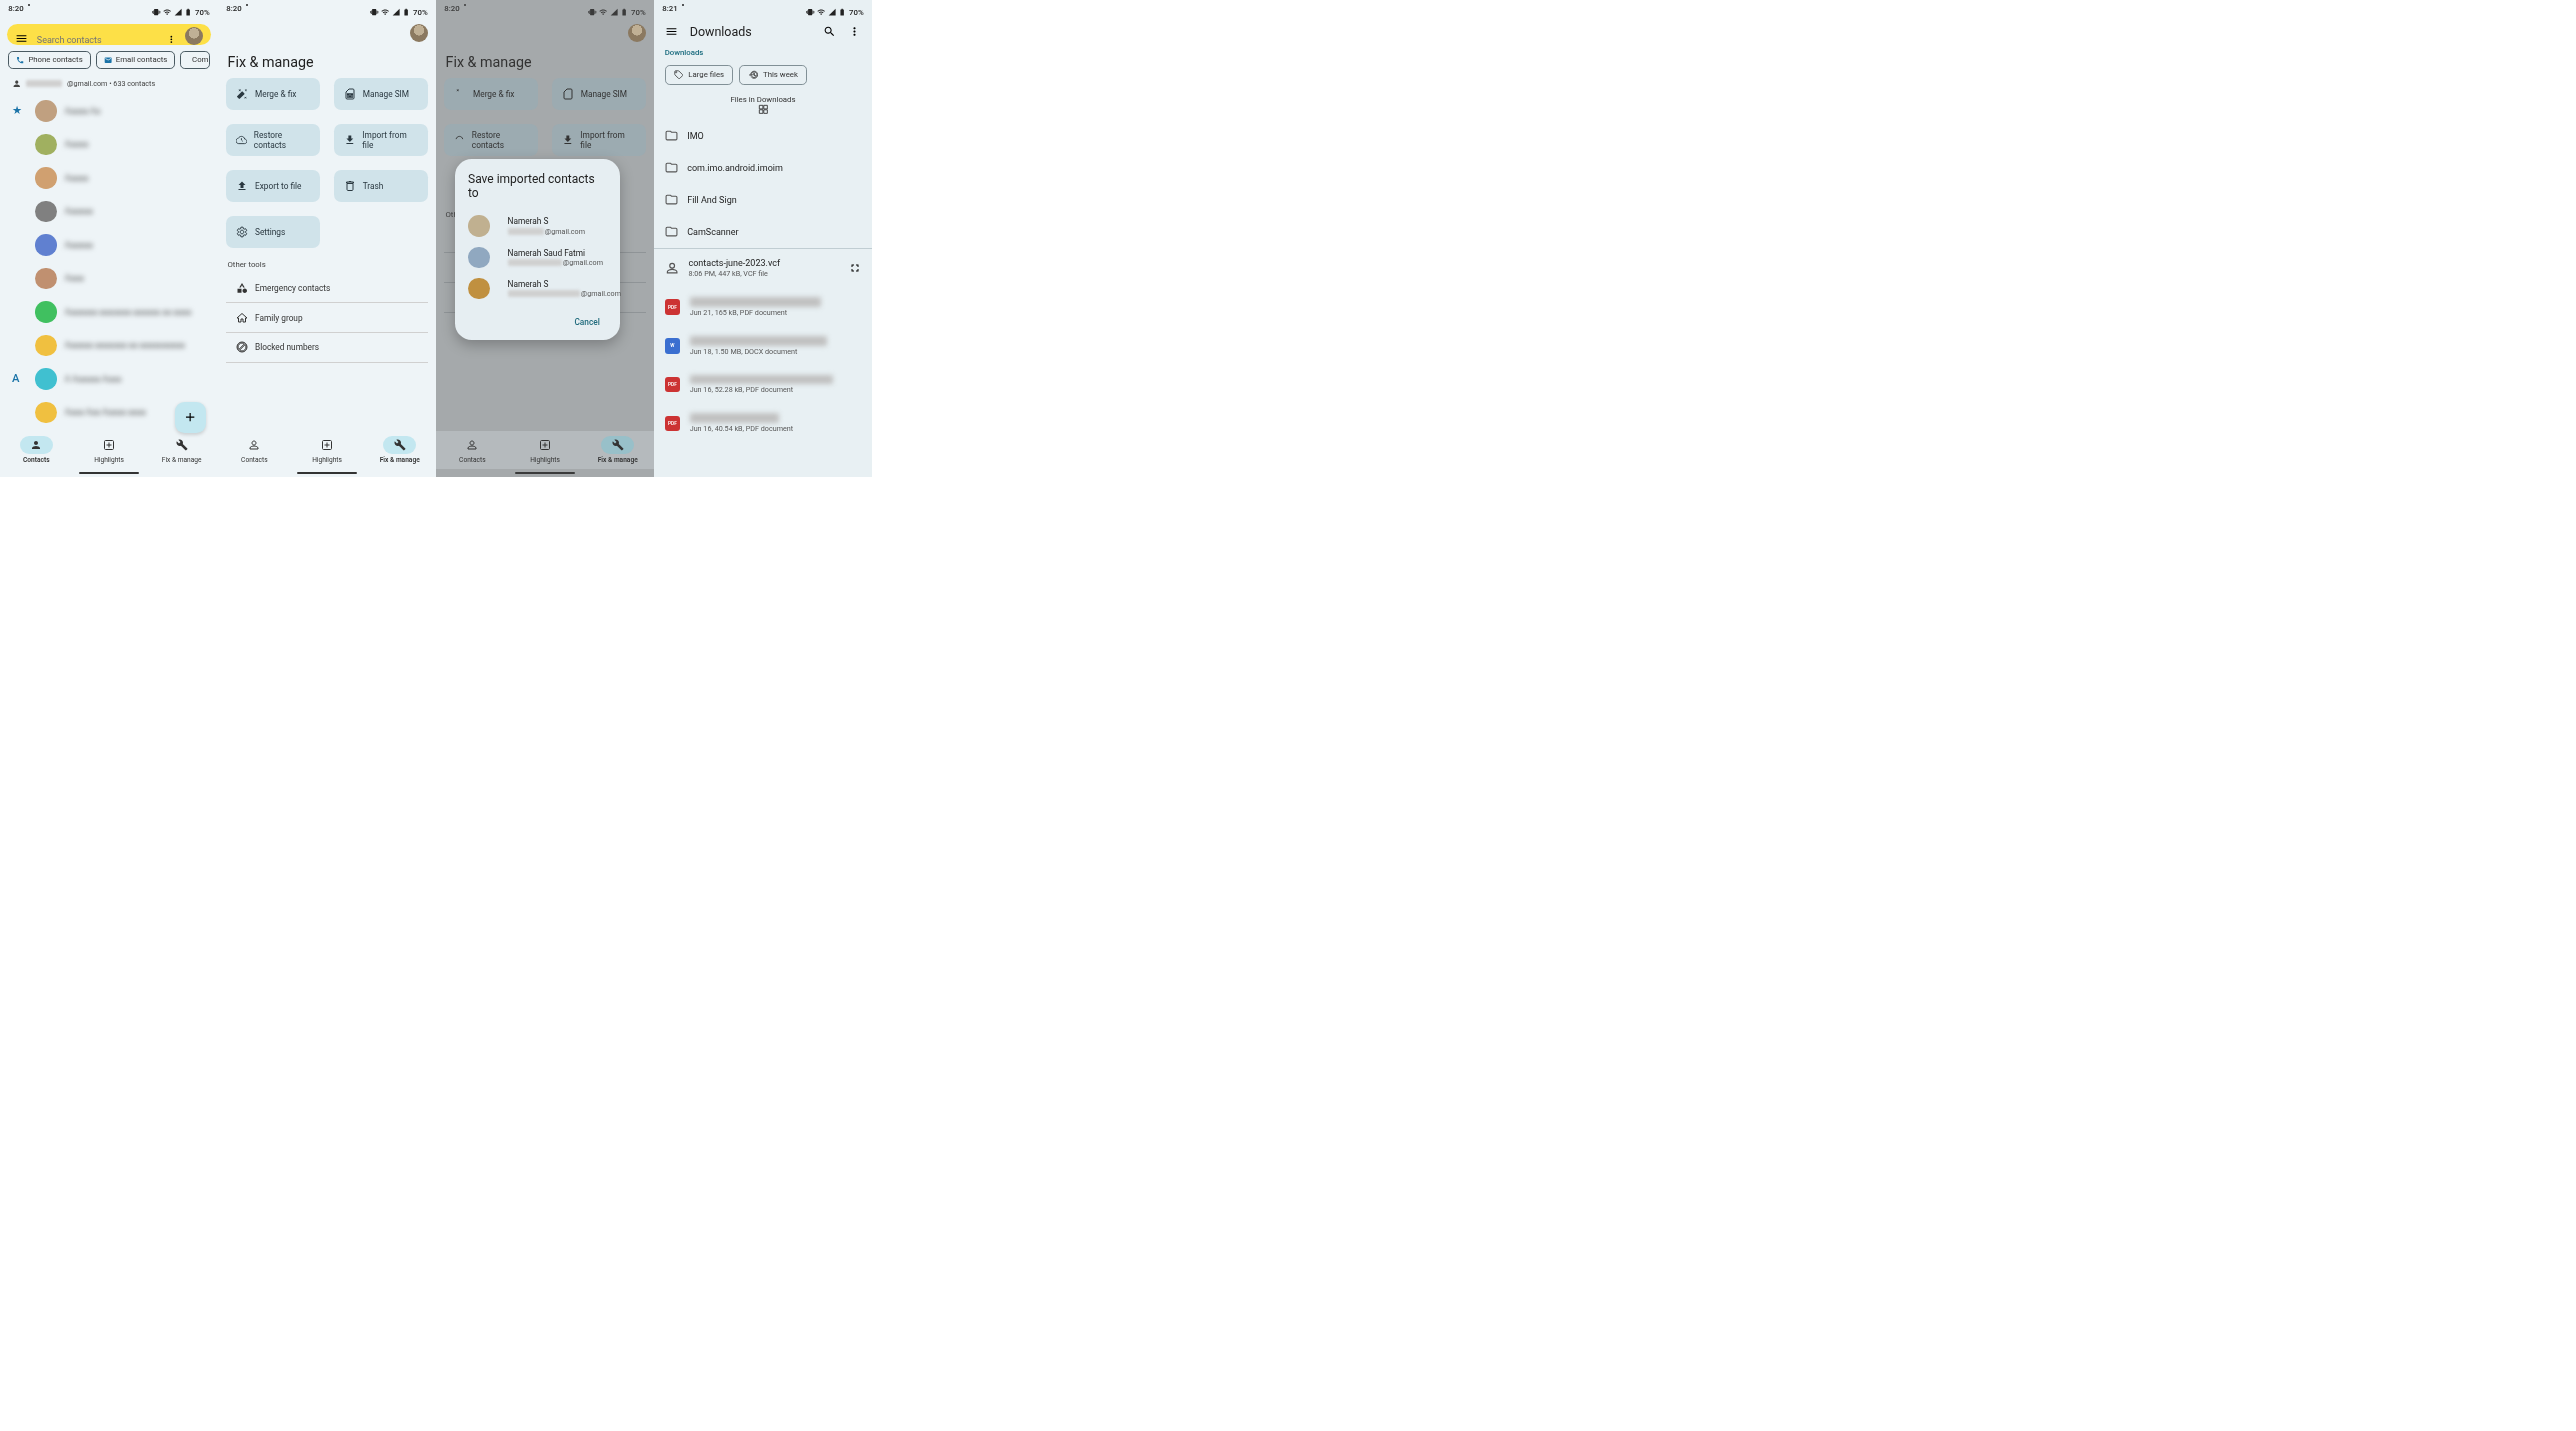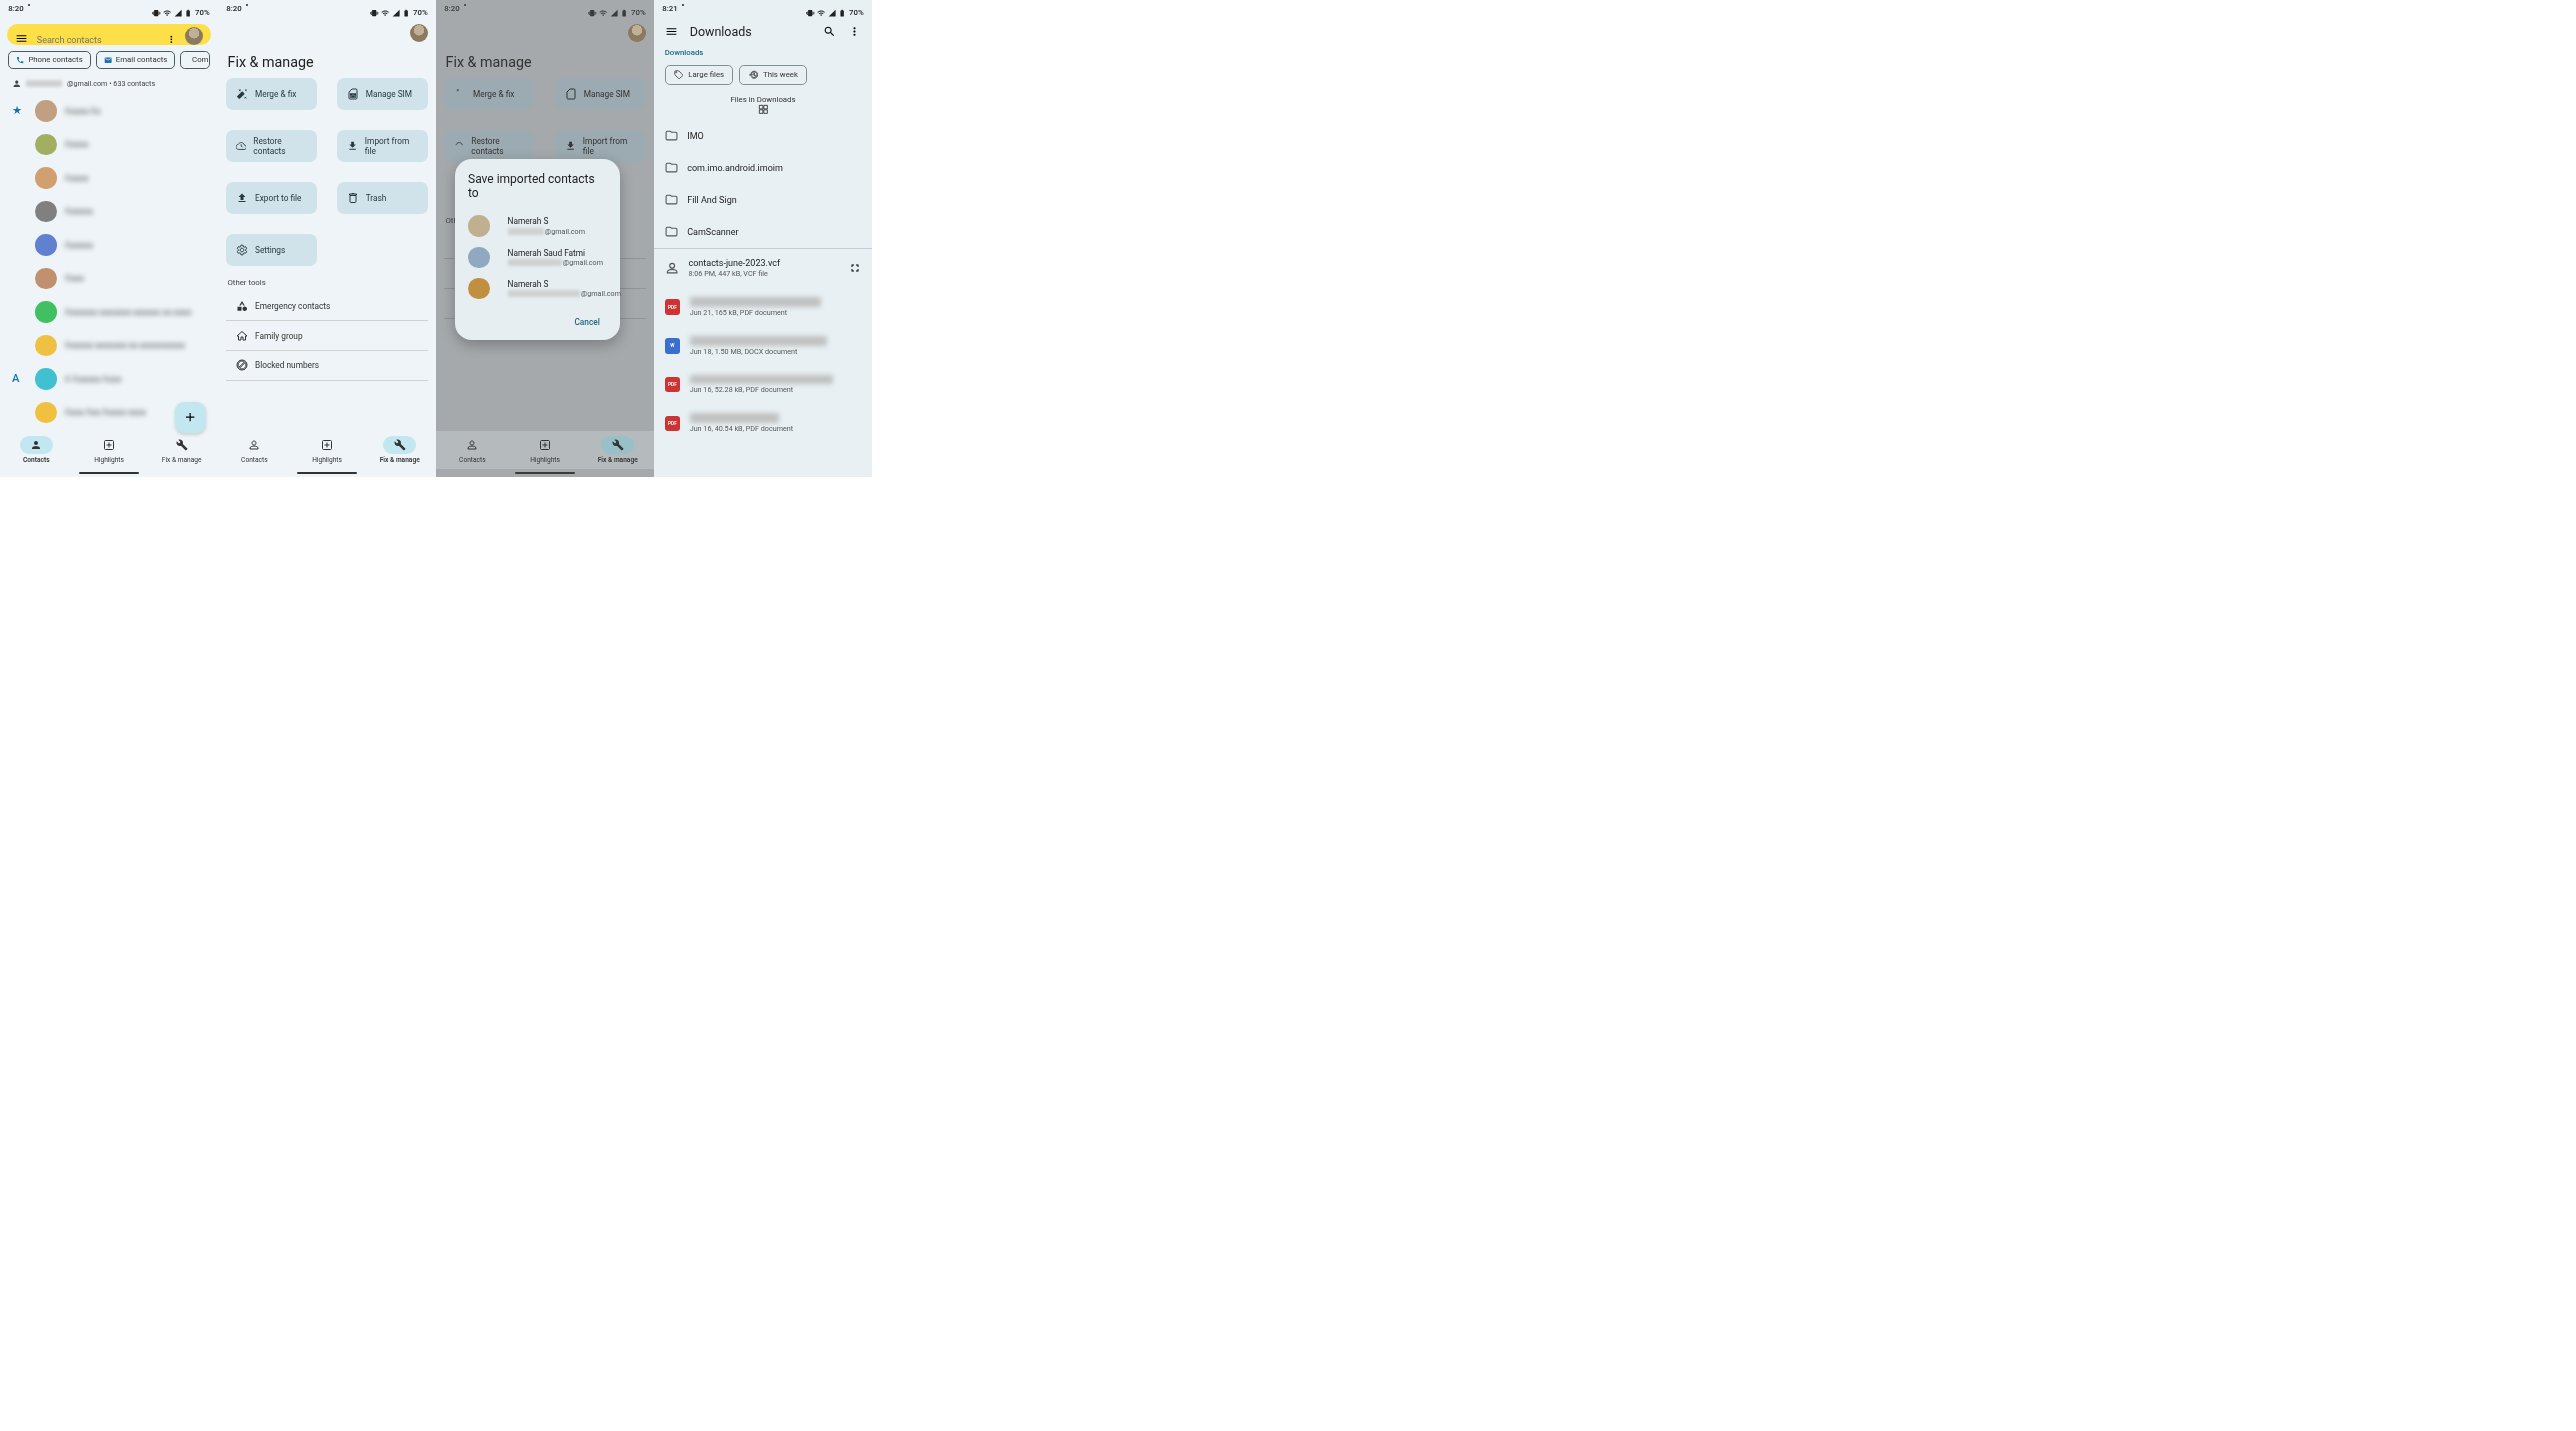--- a/index.html
+++ b/index.html
@@ -7,21 +7,21 @@
   .screen { flex: 1; height: 100%; display: flex; flex-direction: column; position: relative; overflow: hidden; }
   .screen1 { background: #eef4f7; }
   .screen2 { background: #eef4f7; }
   .screen3 { background: #a5a9ab; }
   .screen4 { background: #e8f0f3; }
 
   
   .status-bar { height: 16.7px; display: flex; align-items: center; justify-content: space-between; padding: 0 8.3px; font-size: 7.8px; font-weight: 500; color: #222; }
   .screen3 .status-bar { color: #3a3a3a; }
   .status-left { display: flex; align-items: flex-start; gap: 3px; }
-  .status-right { display: flex; align-items: flex-end; gap: 2.4px; margin-top: 8px; }
+  .status-right { display: flex; align-items: flex-start; gap: 2.4px; margin-top: 8px; }
   .status-right svg { width: 8.3px; height: 8.3px; }
   .dot { width: 2.4px; height: 2.4px; background: #222; border-radius: 50%; display: inline-block; margin-left: 1.2px; }
   .screen3 .dot { background: #3a3a3a; }
 
   
   .search-pill { margin: 7.2px 7.2px 6px; background: #fde047; border-radius: 596px; height: 21px; display: flex; align-items: flex-end; padding: 0 8.3px; gap: 8.3px; }
   .search-pill input { border: 0; background: transparent; font-size: 9px; color: #4a5a62; outline: none; flex: 1; }
   .avatar { width: 18px; height: 18px; border-radius: 50%; background: #8b7960; flex-shrink: 0; background-image: radial-gradient(circle at 50% 35%, #c0b095 35%, #8b7960 36%); }
   .chip-row { display: flex; gap: 4.8px; padding: 0 8.3px 6px; }
   .chip { border: 0.6px solid #4a5a62; border-radius: 4.8px; padding: 3.6px 7.2px; display: flex; align-items: center; gap: 3.6px; font-size: 7.8px; color: #333; white-space: nowrap; cursor: pointer; }
@@ -42,21 +42,21 @@
   .nav-icon-wrap.active { background: #c3e7f0; }
   .screen3 .nav-icon-wrap.active { background: #98c0c9; }
   .home-bar { height: 8.3px; display: flex; align-items: center; justify-content: center; }
   .home-indicator { width: 60px; height: 1.8px; background: #333; border-radius: 1.2px; }
   .screen3 .home-indicator { background: #3a3a3a; }
 
   
   .header-row2 { display: flex; align-items: center; justify-content: flex-end; padding: 7.2px 8.3px 3.6px; }
   .section-title { font-size: 14.3px; color: #222; padding: 8.3px 9.5px; font-weight: 400; }
   .screen3 .section-title { color: #333; }
-  .tool-grid { display: grid; grid-template-columns: 1fr 1fr; gap: 20px; padding: 0 8.3px; }
+  .tool-grid { display: grid; grid-template-columns: 1fr 1fr; gap: 14px; padding: 0 8.3px; }
   .tool-card { background: #d0e3ea; border-radius: 7.2px; height: 32px; display: flex; align-items: center; gap: 7.2px; padding: 0 9.5px; color: #2a3840; font-size: 8.3px; cursor: pointer; }
   .screen3 .tool-card { background: #9cabb1; color: #333; }
   .tool-full { grid-column: 1 / 2; }
   .other-title { font-size: 7.8px; color: #444; padding: 12px 9.5px 4.8px; }
   .other-row { display: flex; align-items: center; gap: 7.2px; padding: 8.3px 9.5px; border-bottom: 0.6px solid #d0d0d0; margin: 0 8.3px; font-size: 8.3px; color: #333; cursor: pointer; }
   .other-row:first-of-type { margin-top: 0; }
   .screen3 .other-row { border-bottom-color: #8f9497; }
 
   
   .dialog { position: absolute; left: 19px; right: 34px; top: 159px; background: #e6eef2; border-radius: 16.7px; padding: 13px 13px 8.3px; box-shadow: 0 4.8px 14.3px rgba(0,0,0,0.25); }

